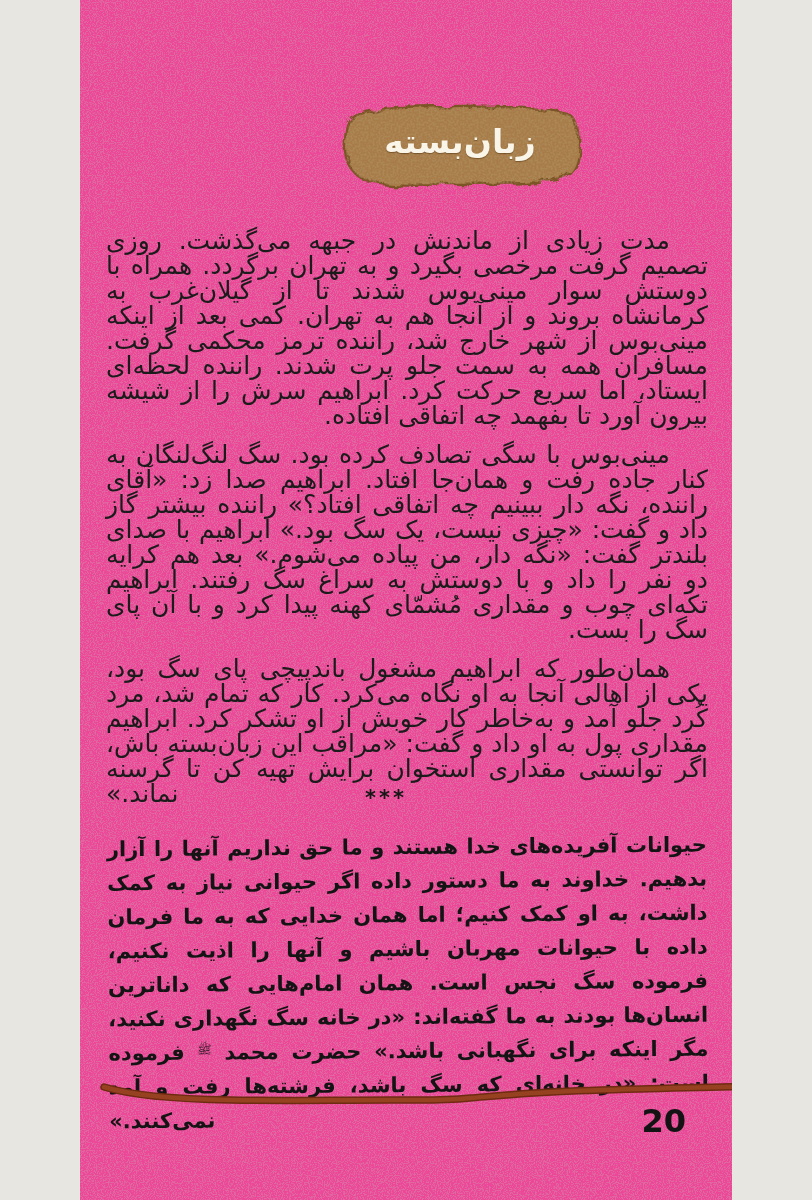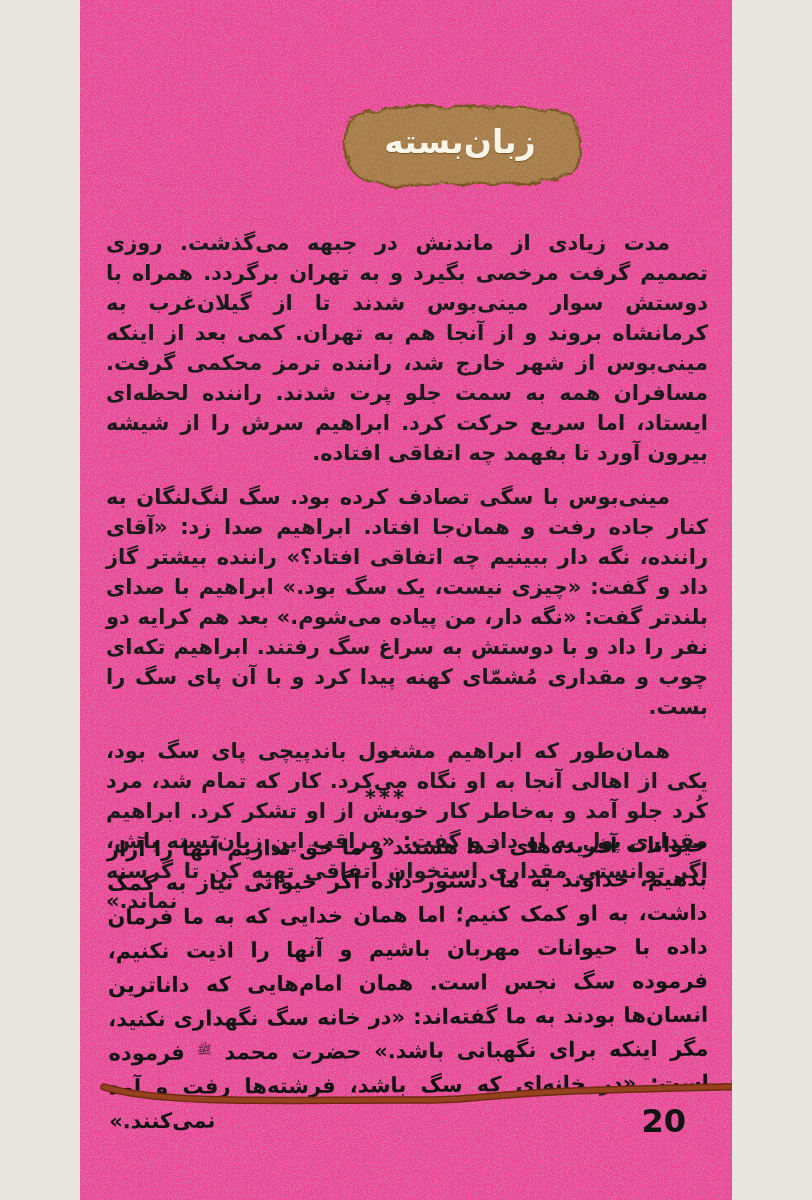--- a/index.html
+++ b/index.html
@@ -21,24 +21,23 @@
     display:flex;align-items:center;justify-content:center;
     padding-bottom:6px;
     font-size:33px;font-weight:bold;color:#faf5e9;
     text-shadow:0 1px 1px rgba(84,52,18,.55);
     direction:rtl;
   }
   
   .story{position:absolute;right:24px;left:26px;top:228px;direction:rtl;}
   .story p{
     margin:0 0 14px 0;
-    font-size:21px;line-height:30px;
+    font-size:25px;line-height:25px;
     text-align:justify;text-align-last:right;
     text-indent:38px;
-    font-weight:bold;
   }
   .story p.last-left{text-align-last:left;}
   .separator{
     position:absolute;left:0;right:40px;top:786px;
     text-align:center;
     font-size:21px;font-weight:bold;letter-spacing:3px;color:#161616;
   }
   .moral{
     position:absolute;right:24px;left:28px;top:830px;direction:rtl;
     font-size:21px;line-height:34px;font-weight:700;
@@ -97,21 +96,21 @@
                C 200 88, 150 85, 115 86 C 80 87, 40 88, 26 80
                C 14 73, 10 60, 11 44 C 12 32, 12 24, 20 18 Z"></path>
       <rect width="250" height="92" clip-path="url(#badgeClip)" filter="url(#badgeGrain)" opacity="0.55"></rect>
     </svg>
     <div class="badge-label">زبان‌بسته</div>
   </div>
 
   <div class="story">
     <p>مدت زیادی از ماندنش در جبهه می‌گذشت. روزی تصمیم گرفت مرخصی بگیرد و به تهران برگردد. همراه با دوستش سوار مینی‌بوس شدند تا از گیلان‌غرب به کرمانشاه بروند و از آنجا هم به تهران. کمی بعد از اینکه مینی‌بوس از شهر خارج شد، راننده ترمز محکمی گرفت. مسافران همه به سمت جلو پرت شدند. راننده لحظه‌ای ایستاد، اما سریع حرکت کرد. ابراهیم سرش را از شیشه بیرون آورد تا بفهمد چه اتفاقی افتاده.</p>
     <p>مینی‌بوس با سگی تصادف کرده بود. سگ لنگ‌لنگان به کنار جاده رفت و همان‌جا افتاد. ابراهیم صدا زد: «آقای راننده، نگه دار ببینیم چه اتفاقی افتاد؟» راننده بیشتر گاز داد و گفت: «چیزی نیست، یک سگ بود.» ابراهیم با صدای بلندتر گفت: «نگه دار، من پیاده می‌شوم.» بعد هم کرایه دو نفر را داد و با دوستش به سراغ سگ رفتند. ابراهیم تکه‌ای چوب و مقداری مُشمّای کهنه پیدا کرد و با آن پای سگ را بست.</p>
-    <p class="last-left">همان‌طور که ابراهیم مشغول باندپیچی پای سگ بود، یکی از اهالی آنجا به او نگاه می‌کرد. کار که تمام شد، مرد کُرد جلو آمد و به‌خاطر کار خوبش از او تشکر کرد. ابراهیم مقداری پول به او داد و گفت: «مراقب این زبان‌بسته باش، اگر توانستی مقداری استخوان اتفاقی تهیه کن تا گرسنه نماند.»</p>
+    <p class="last-left">همان‌طور که ابراهیم مشغول باندپیچی پای سگ بود، یکی از اهالی آنجا به او نگاه می‌کرد. کار که تمام شد، مرد کُرد جلو آمد و به‌خاطر کار خوبش از او تشکر کرد. ابراهیم مقداری پول به او داد و گفت: «مراقب این زبان‌بسته باش، اگر توانستی مقداری استخوان برایش تهیه کن تا گرسنه نماند.»</p>
   </div>
 
   <div class="separator">***</div>
 
   <div class="moral"><span>حیوانات آفریده‌های خدا هستند و ما حق نداریم آنها را آزار بدهیم. خداوند به ما دستور داده اگر حیوانی نیاز به کمک داشت، به او کمک کنیم؛ اما همان خدایی که به ما فرمان داده با حیوانات مهربان باشیم و آنها را اذیت نکنیم، فرموده سگ نجس است. همان امام‌هایی که داناترین انسان‌ها بودند به ما گفته‌اند: «در خانه سگ نگهداری نکنید، مگر اینکه برای نگهبانی باشد.» حضرت محمد</span>
     <span class="honorific">ﷺ</span>
     <span>فرموده است: «در خانه‌ای که سگ باشد، فرشته‌ها رفت و آمد نمی‌کنند.»</span>
   </div>
 
   <svg class="footer-rule" width="812" height="45" aria-hidden="true">

